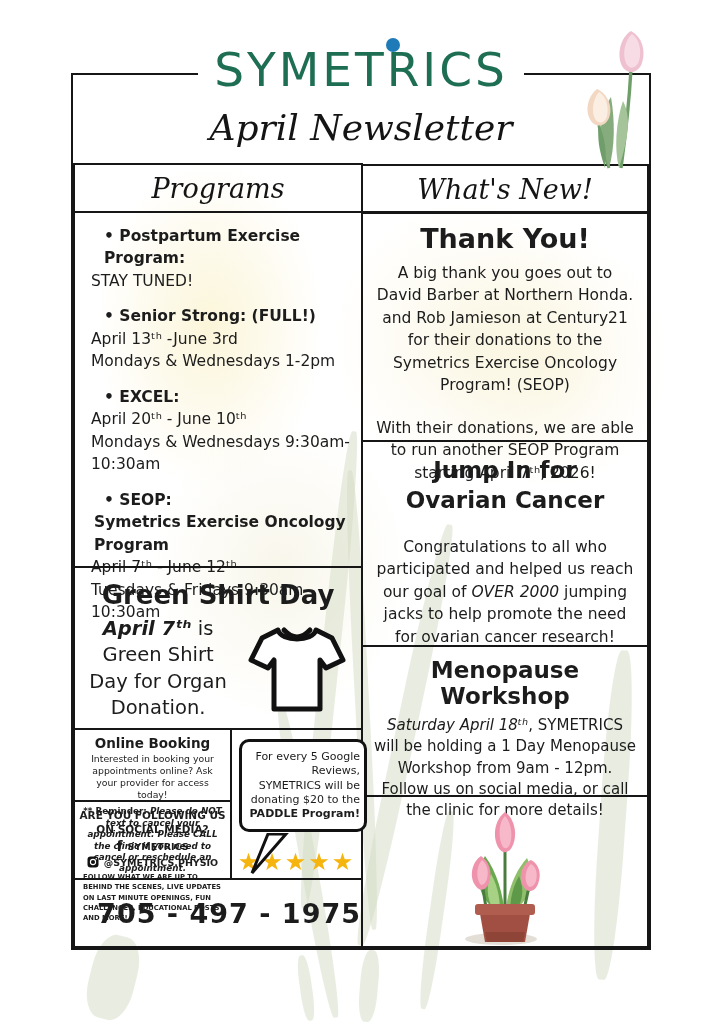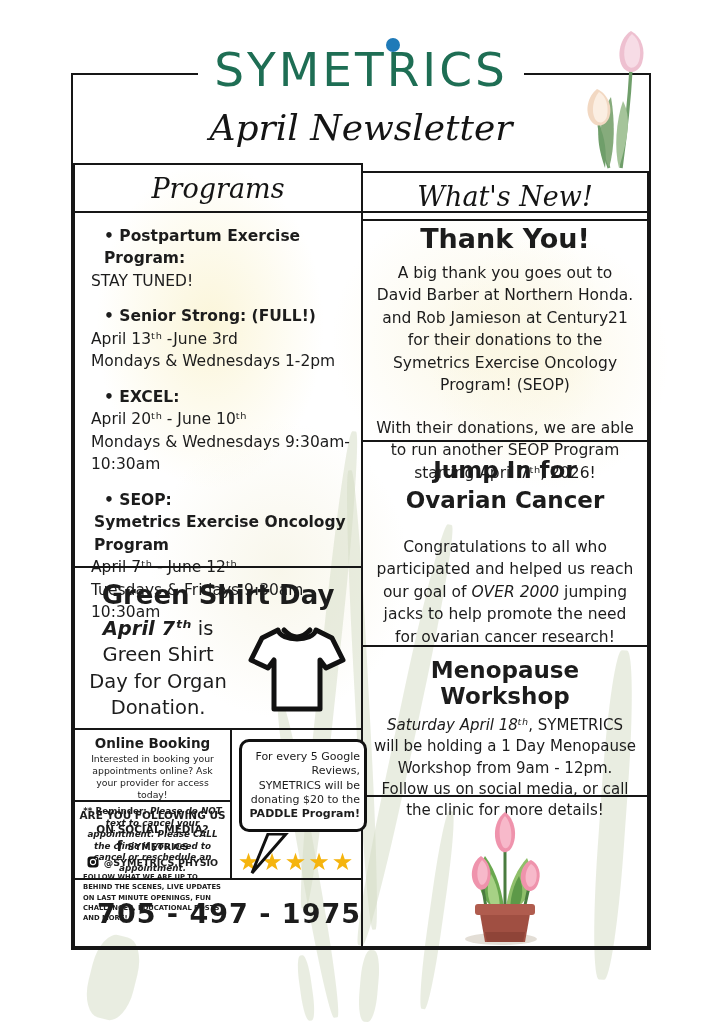--- a/index.html
+++ b/index.html
@@ -123,21 +123,21 @@
     <path d="M46 151 C40 134 38 120 40 108 C46 120 48 136 46 151 Z" fill="#6f9e6a"></path>
     <path d="M38 72 C29 79 25 94 32 104 C37 111 46 110 50 101 C54 90 49 77 38 72 Z" fill="#f2d8c2"></path>
     <path d="M40 75 C34 82 32 94 36 102 C40 108 46 106 48 99 C50 89 47 79 40 75 Z" fill="#fbeee2"></path>
     <path d="M72 14 C62 20 57 37 63 49 C68 58 79 57 83 46 C87 33 83 20 72 14 Z" fill="#eec0d0"></path>
     <path d="M73 17 C66 23 63 36 67 46 C70 53 77 52 80 44 C83 33 80 22 73 17 Z" fill="#f7dce6"></path>
   </svg>
 
   <div class="box band" style="left:0;top:88px;width:290px;height:50px;">
     <span class="script">Programs</span>
   </div>
-  <div class="box band" style="left:288px;top:96px;width:288px;height:50px;">
+  <div class="box band" style="left:288px;top:89px;width:288px;height:50px;">
     <span class="script">What's New!</span>
   </div>
 
   <div class="box" style="left:0;top:136px;width:290px;height:357px;">
     <div class="programs-content">
       <div class="prog-item">
         <div class="prog-name">Postpartum Exercise Program:</div>
         <div>STAY TUNED!</div>
       </div>
       <div class="prog-item">

